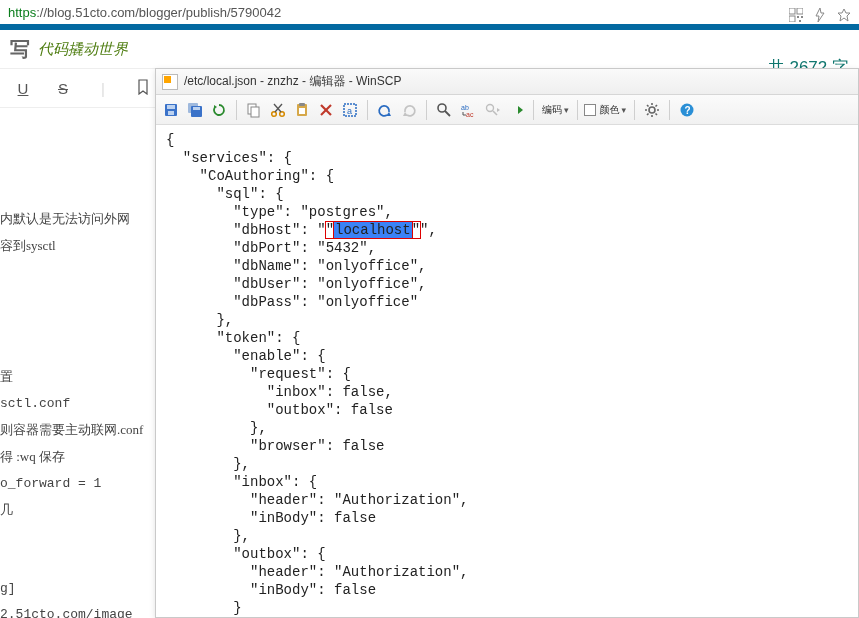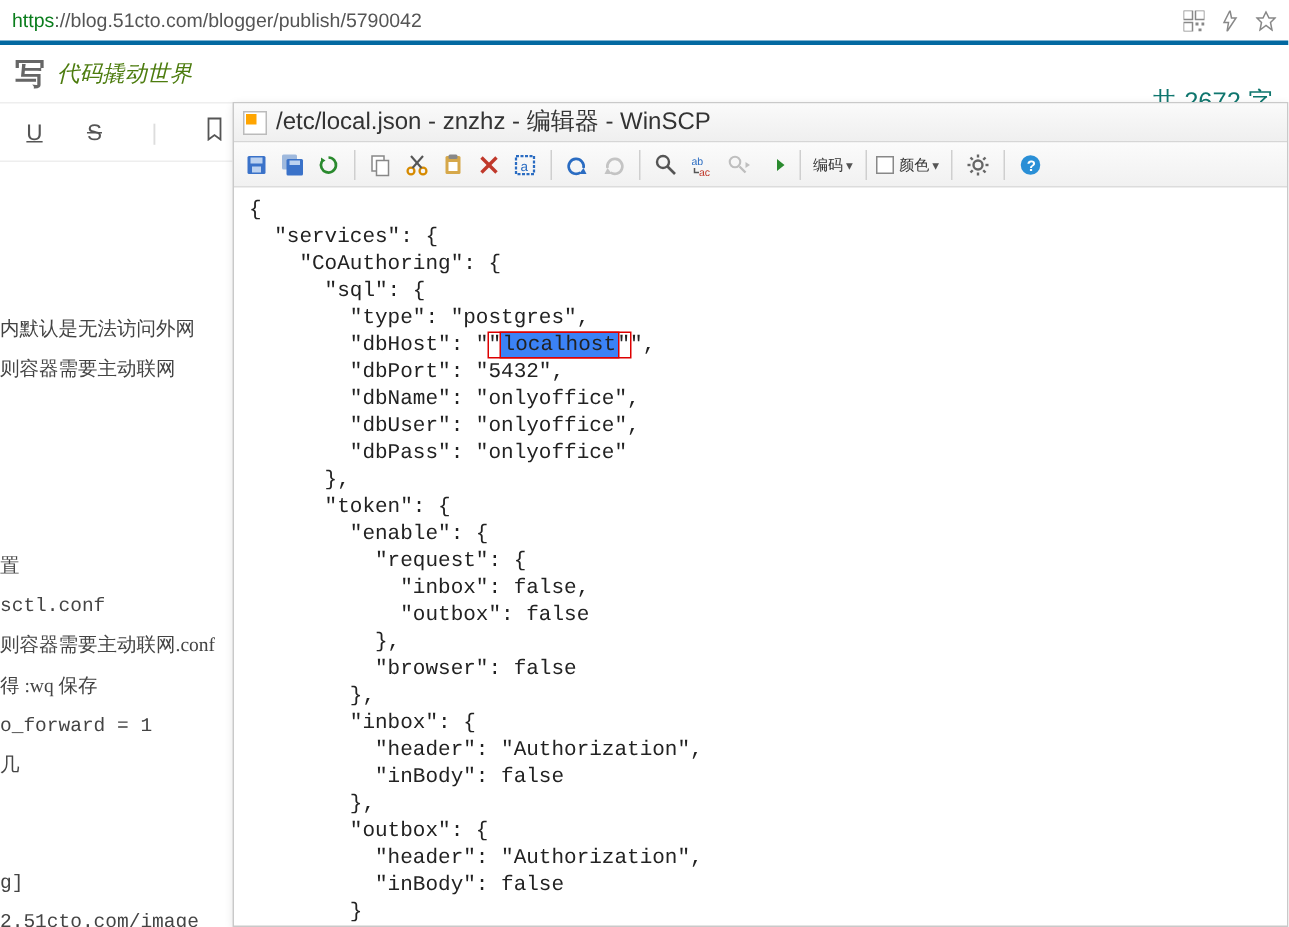--- a/index.html
+++ b/index.html
@@ -9,23 +9,23 @@
     font-size: 13px;
     color: #333;
     background: #fff;
     width: 859px;
     height: 618px;
     overflow: hidden;
     position: relative;
   }
   .browser-bar {
     height: 30px;
-    border-bottom: 3px solid #0369a1;
-    display: flex;
-    align-items: center;
+    border-bottom: 6px solid #0369a1;
+    display: flex;
+    align-items: flex-end;
     padding: 0 6px;
     gap: 6px;
   }
   .url-input {
     flex: 1;
     border: none;
     outline: none;
     font-size: 13px;
     color: #555;
     padding: 4px 2px;
@@ -111,21 +111,21 @@
     flex-direction: column;
   }
   .titlebar {
     height: 26px;
     background: linear-gradient(#fafafa,#efefef);
     border-bottom: 1px solid #d6d6d6;
     display: flex;
     align-items: center;
     gap: 6px;
     padding: 0 6px;
-    font-size: 16px;
+    font-size: 12px;
     color: #333;
   }
   .titlebar .tb-icon {
     width: 16px; height: 16px;
     background: #fff;
     border: 1px solid #bbb;
     position: relative;
   }
   .titlebar .tb-icon::after {
     content: "";
@@ -238,21 +238,21 @@
       <svg width="16" height="14" viewBox="0 0 16 14">
           <line x1="2" y1="2" x2="14" y2="2" stroke="#555" stroke-width="1.5"></line>
           <line x1="2" y1="7" x2="14" y2="7" stroke="#555" stroke-width="1.5"></line>
           <line x1="2" y1="12" x2="14" y2="12" stroke="#555" stroke-width="1.5"></line>
         </svg>
     </span>
   </div>
 
   <div class="left-article">
 <span class="cn">内默认是无法访问外网</span>
-<span class="cn">则容器需要主动联网</span>
+<span class="cn">容到sysctl</span>
 
 
 
 
 <span class="cn">置</span>
 <span>sctl.conf</span>
 <span class="cn">则容器需要主动联网.conf</span>
 <span class="cn">得 :wq 保存</span>
 <span>o_forward = 1</span>
 <span class="cn">几</span>

